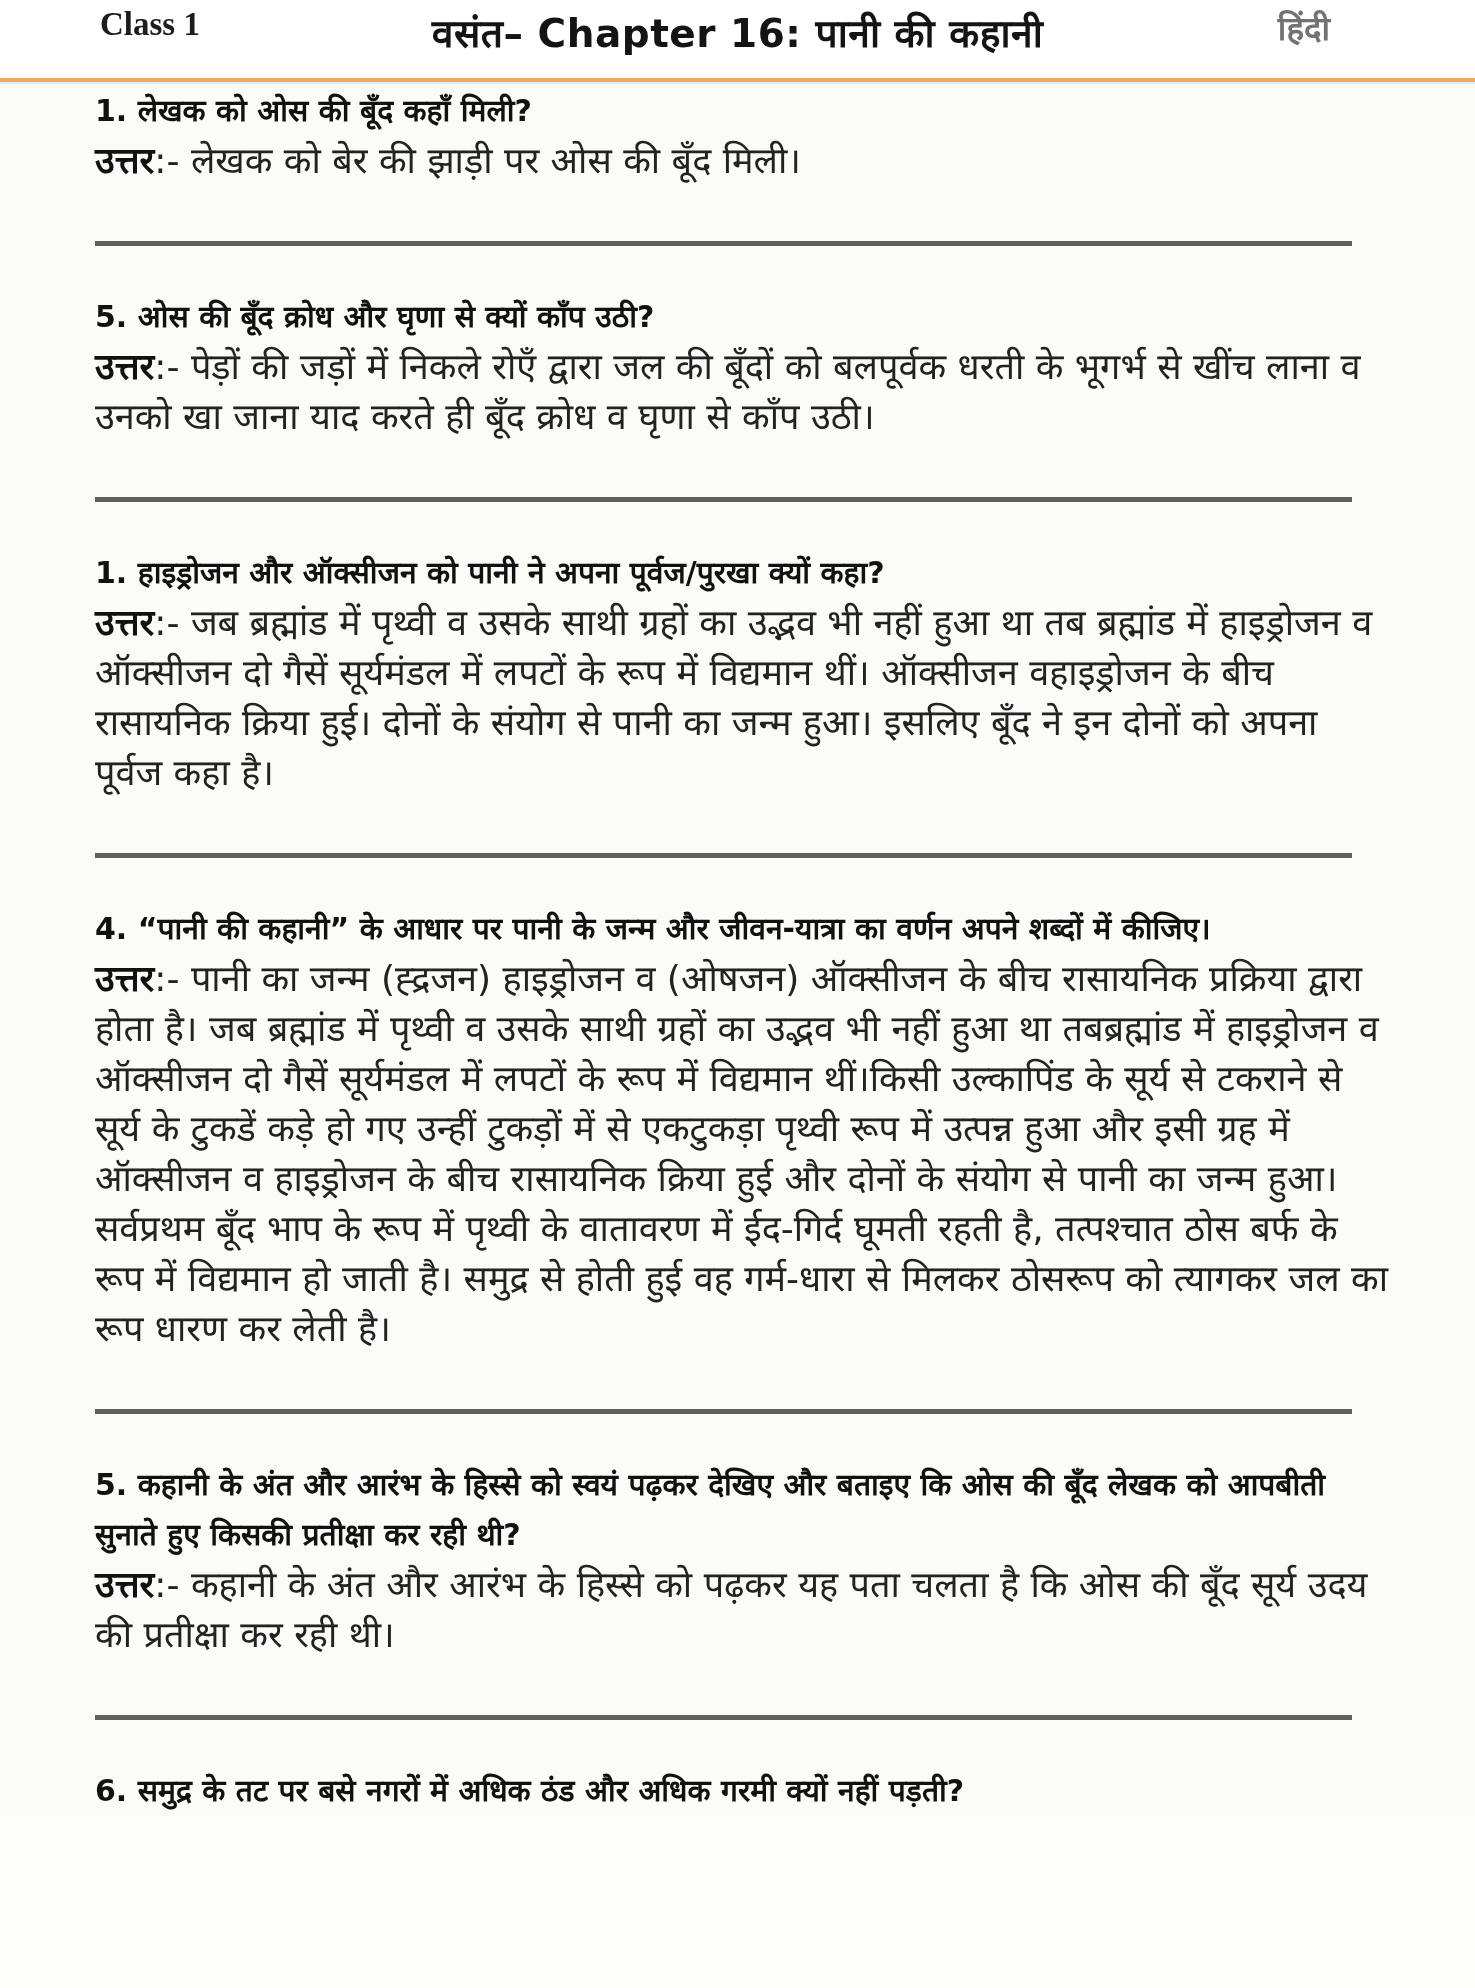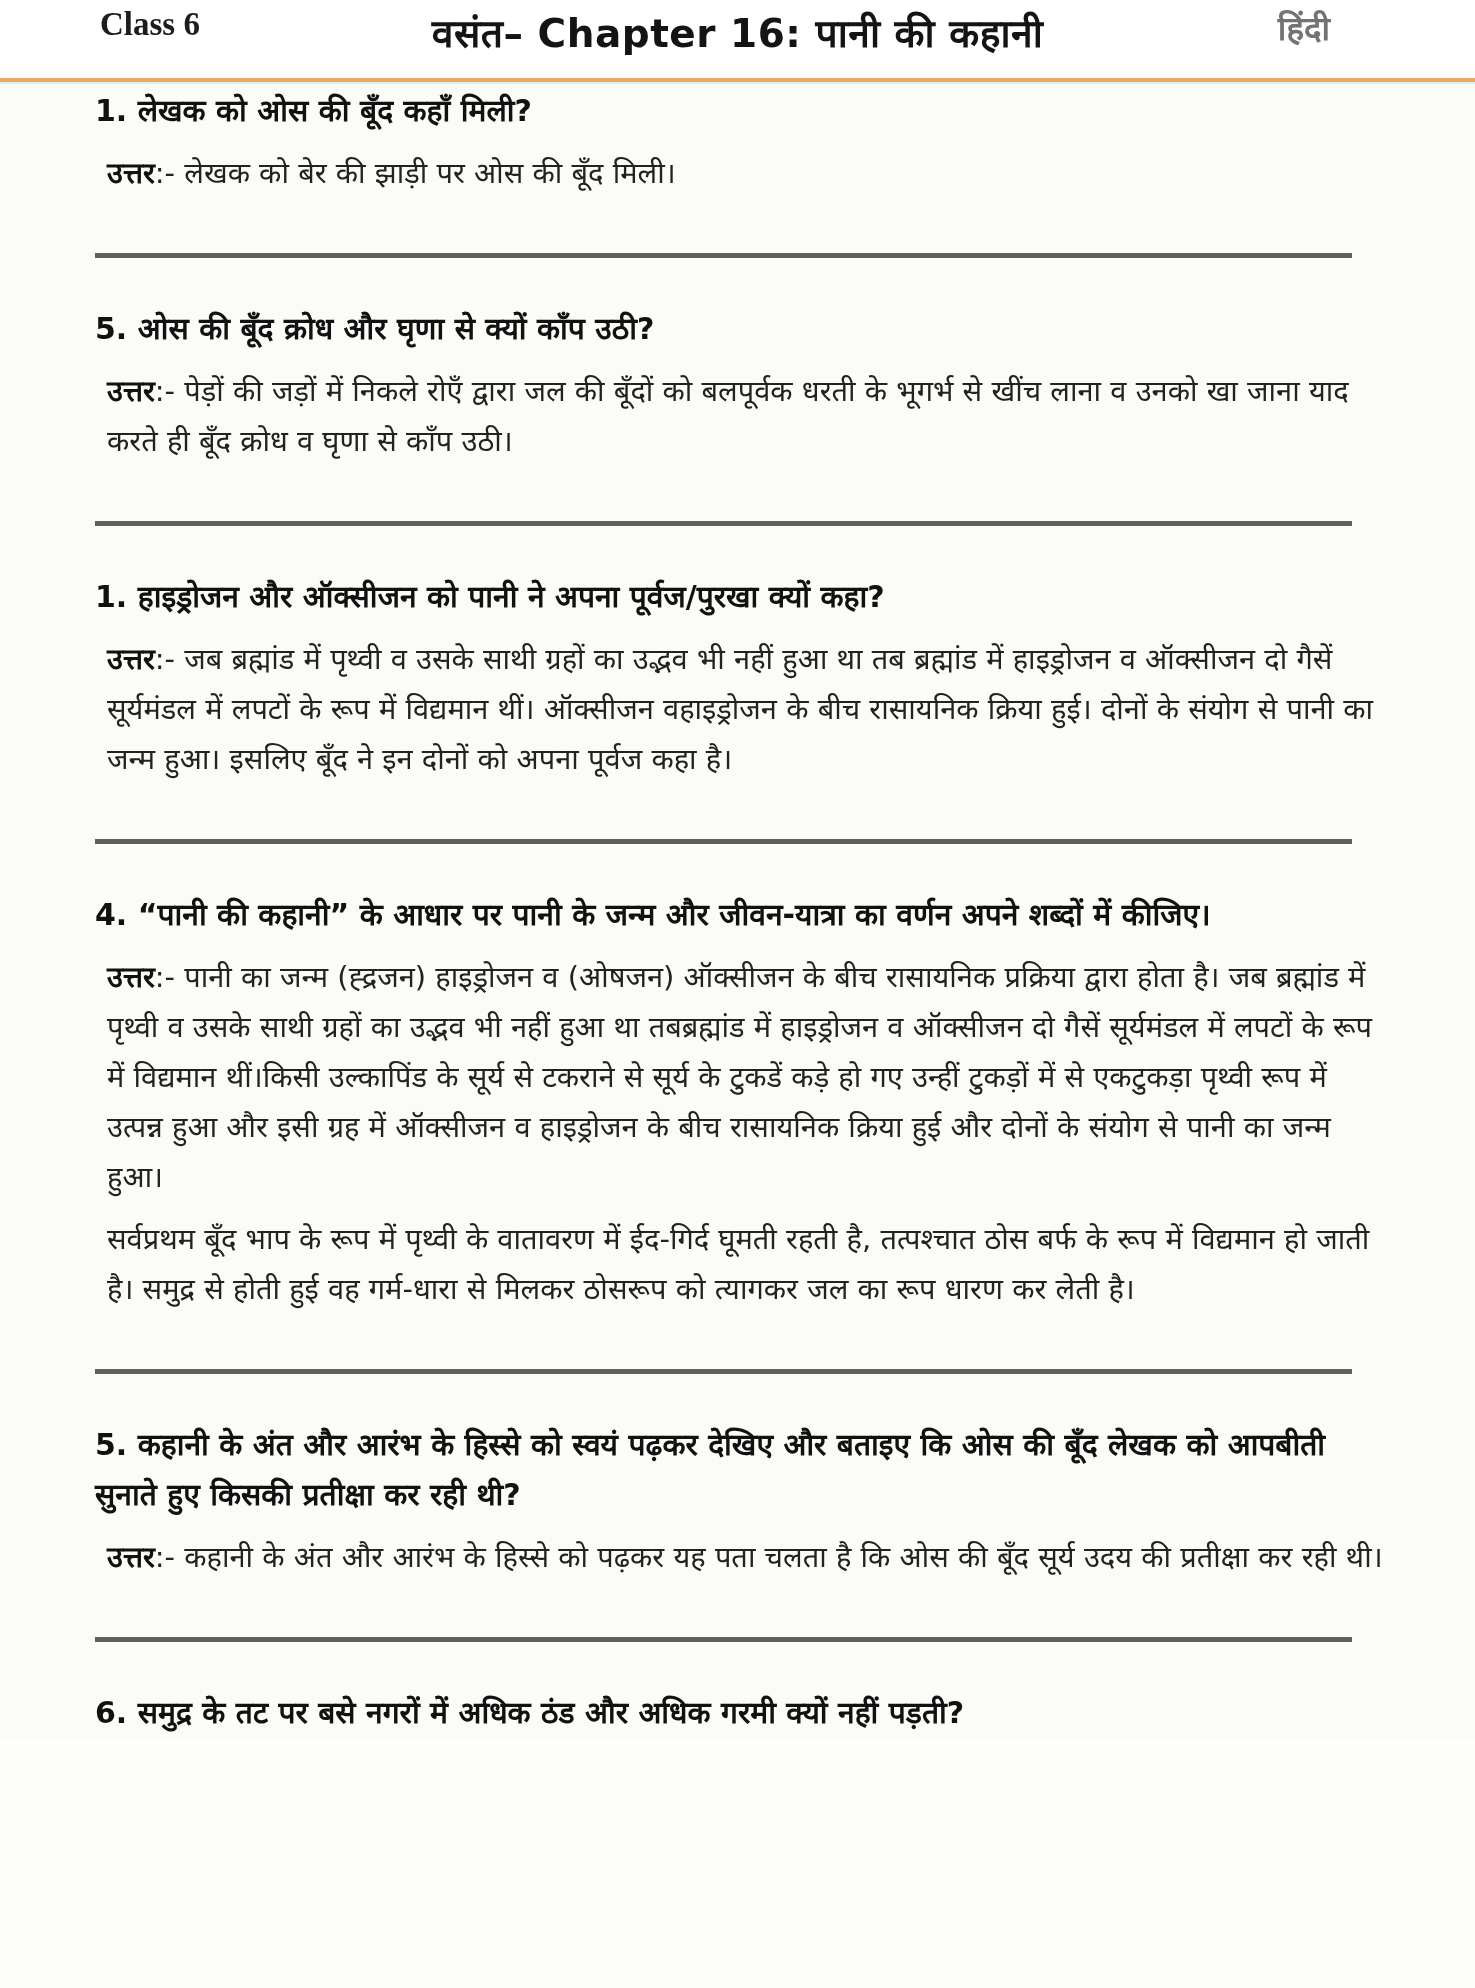--- a/index.html
+++ b/index.html
@@ -64,43 +64,43 @@
     box-sizing: border-box;
   }
   .question {
     margin: 0;
     font-weight: 700;
     font-size: 30px;
     line-height: 50px;
     color: #111111;
   }
   .answer {
-    margin: 12px;
+    margin: 0;
     font-weight: 400;
-    font-size: 29px;
+    font-size: 36px;
     line-height: 50px;
     color: #222222;
   }
   .ans-word {
     font-weight: 700;
     color: #111111;
   }
   .sep {
     border: none;
     height: 5px;
     background: #5f5f5f;
     width: 1257px;
     margin: 55px 0 46px 0;
   }
 </style>
 </head>
 <body>
 
 <header class="header">
-  <span class="class-label">Class 6</span>
+  <span class="class-label">Class 1</span>
   <span class="doc-title">वसंत– Chapter 16: पानी की कहानी</span>
   <span class="subject-label">हिंदी</span>
 </header>
 <hr class="header-rule">
 
 <main class="content">
 
   <section>
     <p class="question">1. लेखक को ओस की बूँद कहाँ मिली?</p>
     <p class="answer"><span class="ans-word">उत्तर</span><span>:- </span><span>लेखक को बेर की झाड़ी पर ओस की बूँद मिली।</span></p>

